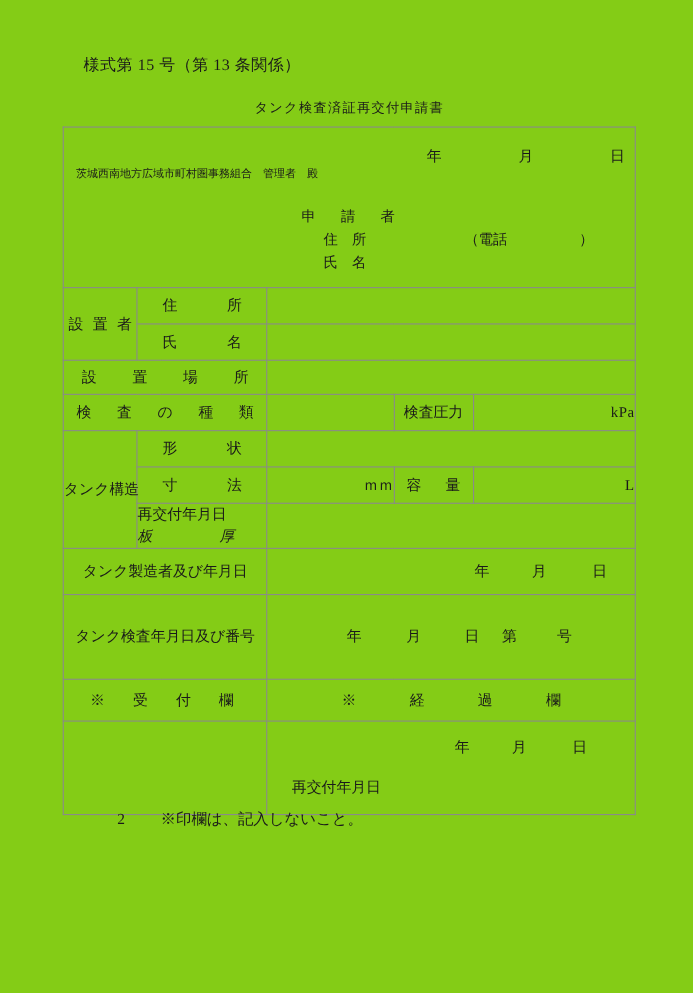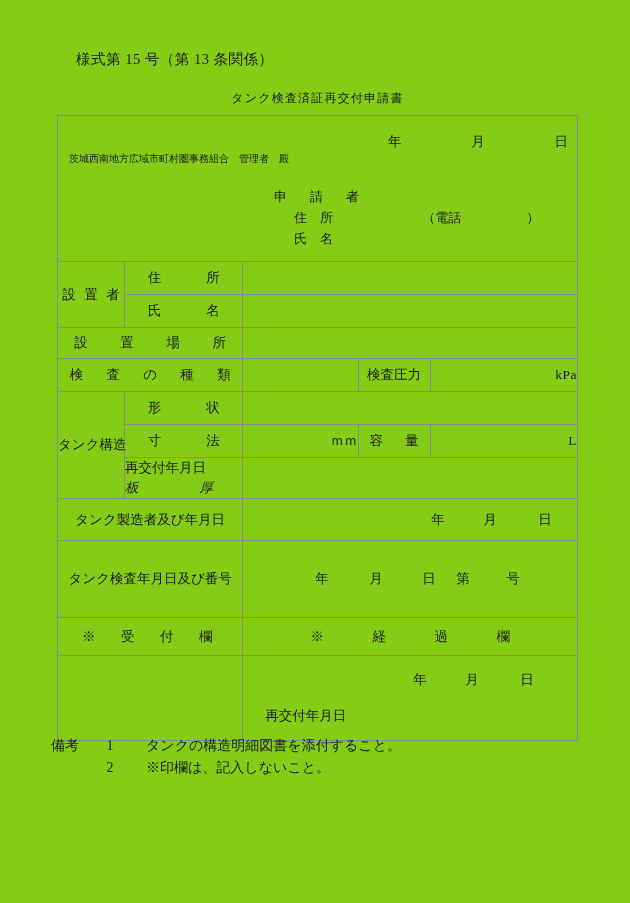--- a/index.html
+++ b/index.html
@@ -413,24 +413,19 @@
           <span class="d-d">日</span>
         </div>
       </td>
     </tr>
 
   </tbody>
     </table>
 
   <div class="notes">
     <div class="note-line">
-      <span class="note-lead">備考</span>
-      <span class="note-num">1</span>
-      <span>タンクの構造明細図書を添付すること。</span>
-    </div>
-    <div class="note-line">
       <span class="note-lead"></span>
       <span class="note-num">2</span>
       <span>※印欄は、記入しないこと。</span>
     </div>
   </div>
 
 </div>
 
 </body></html>

